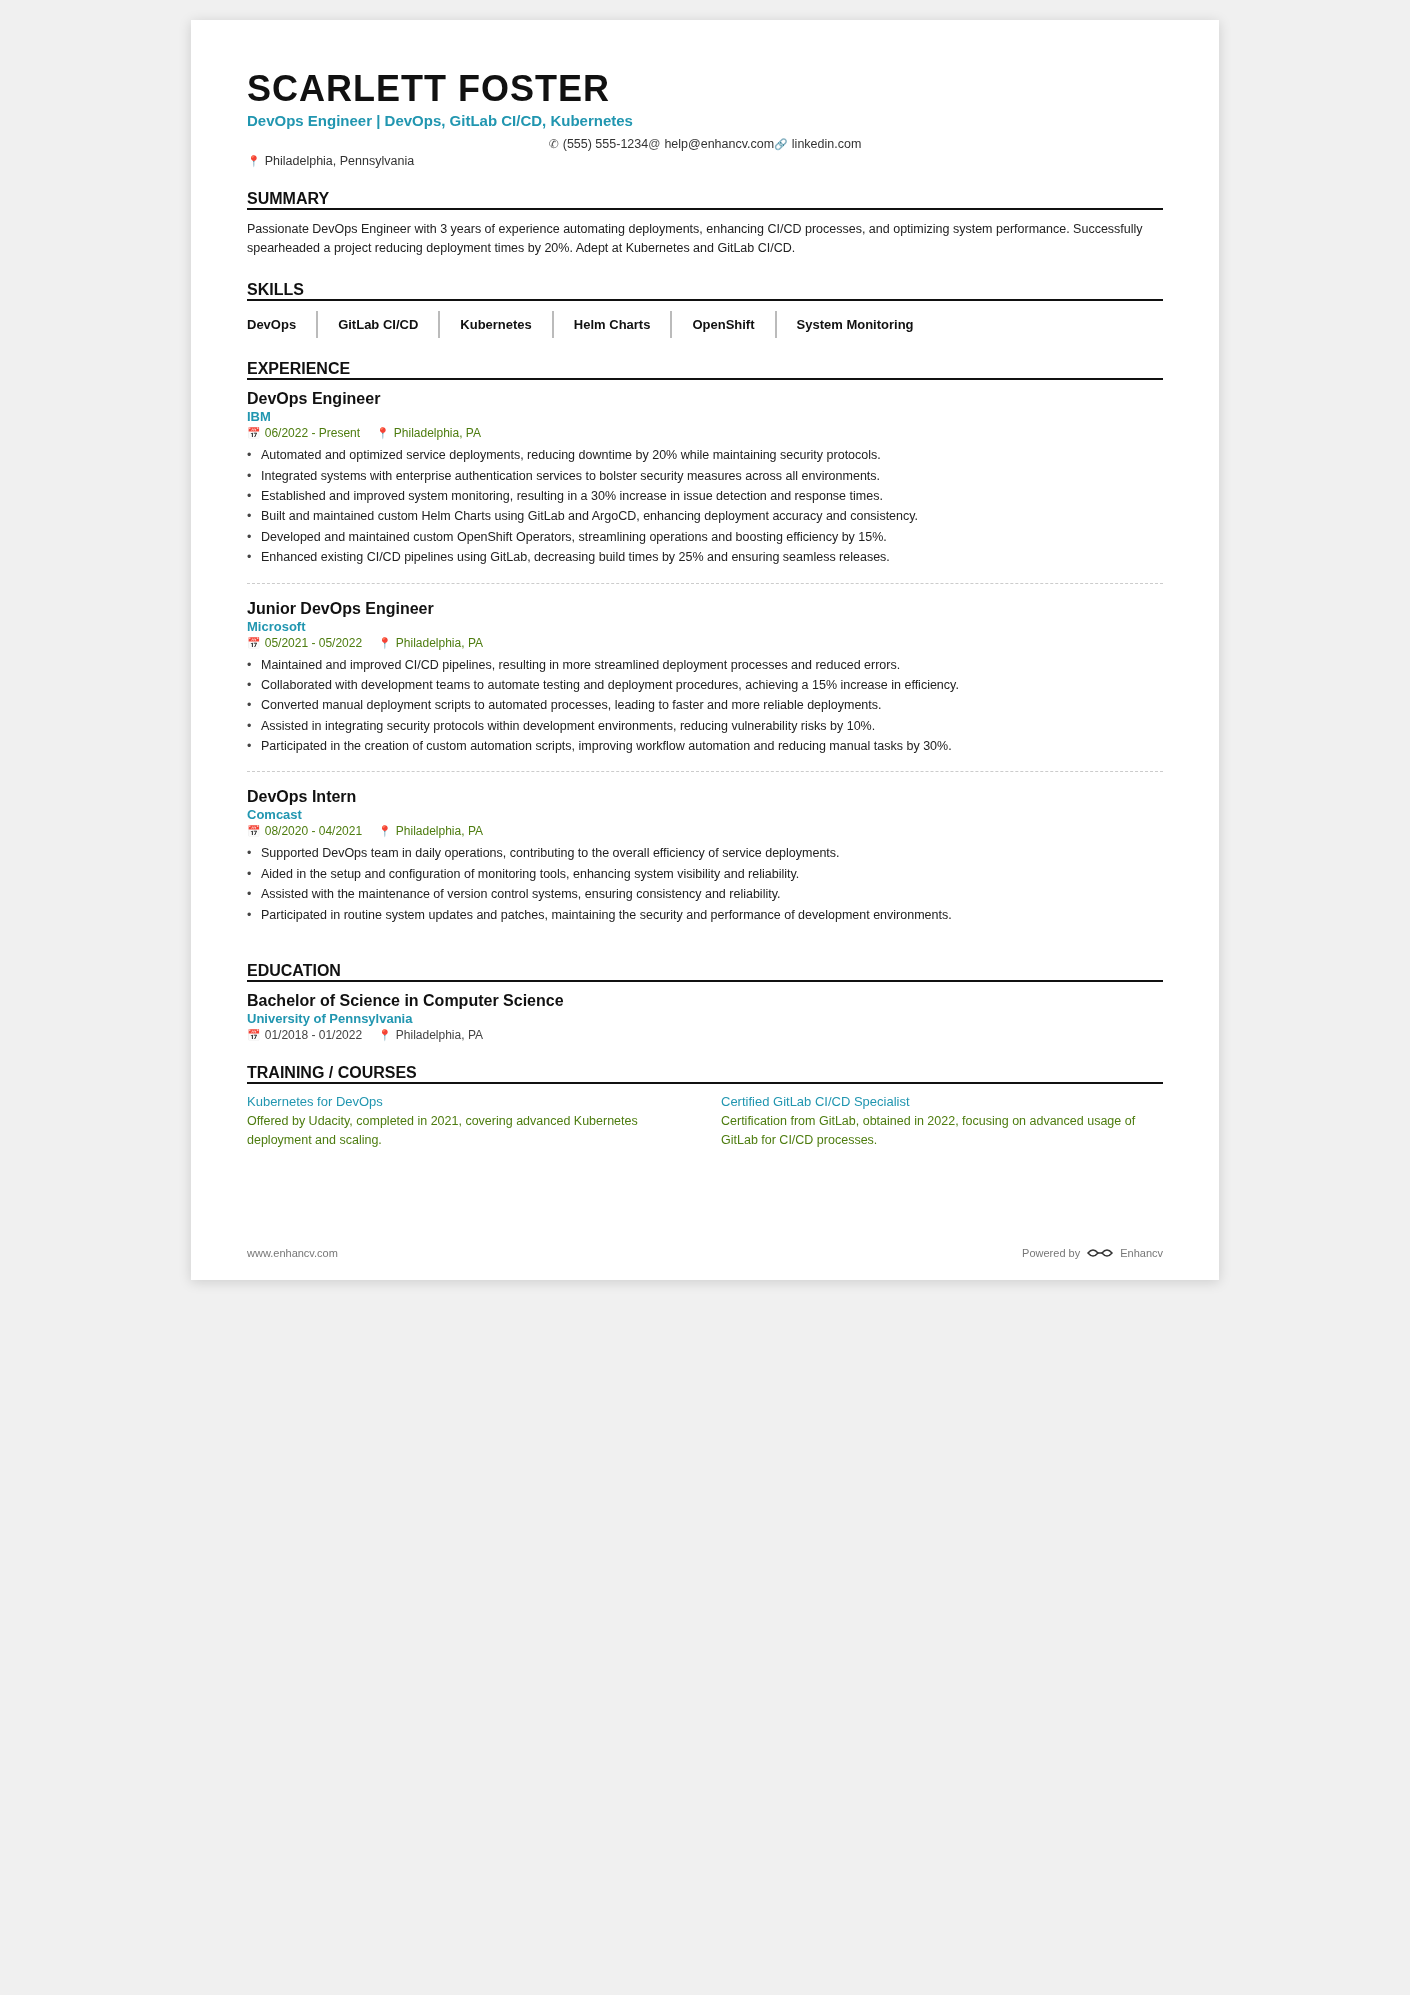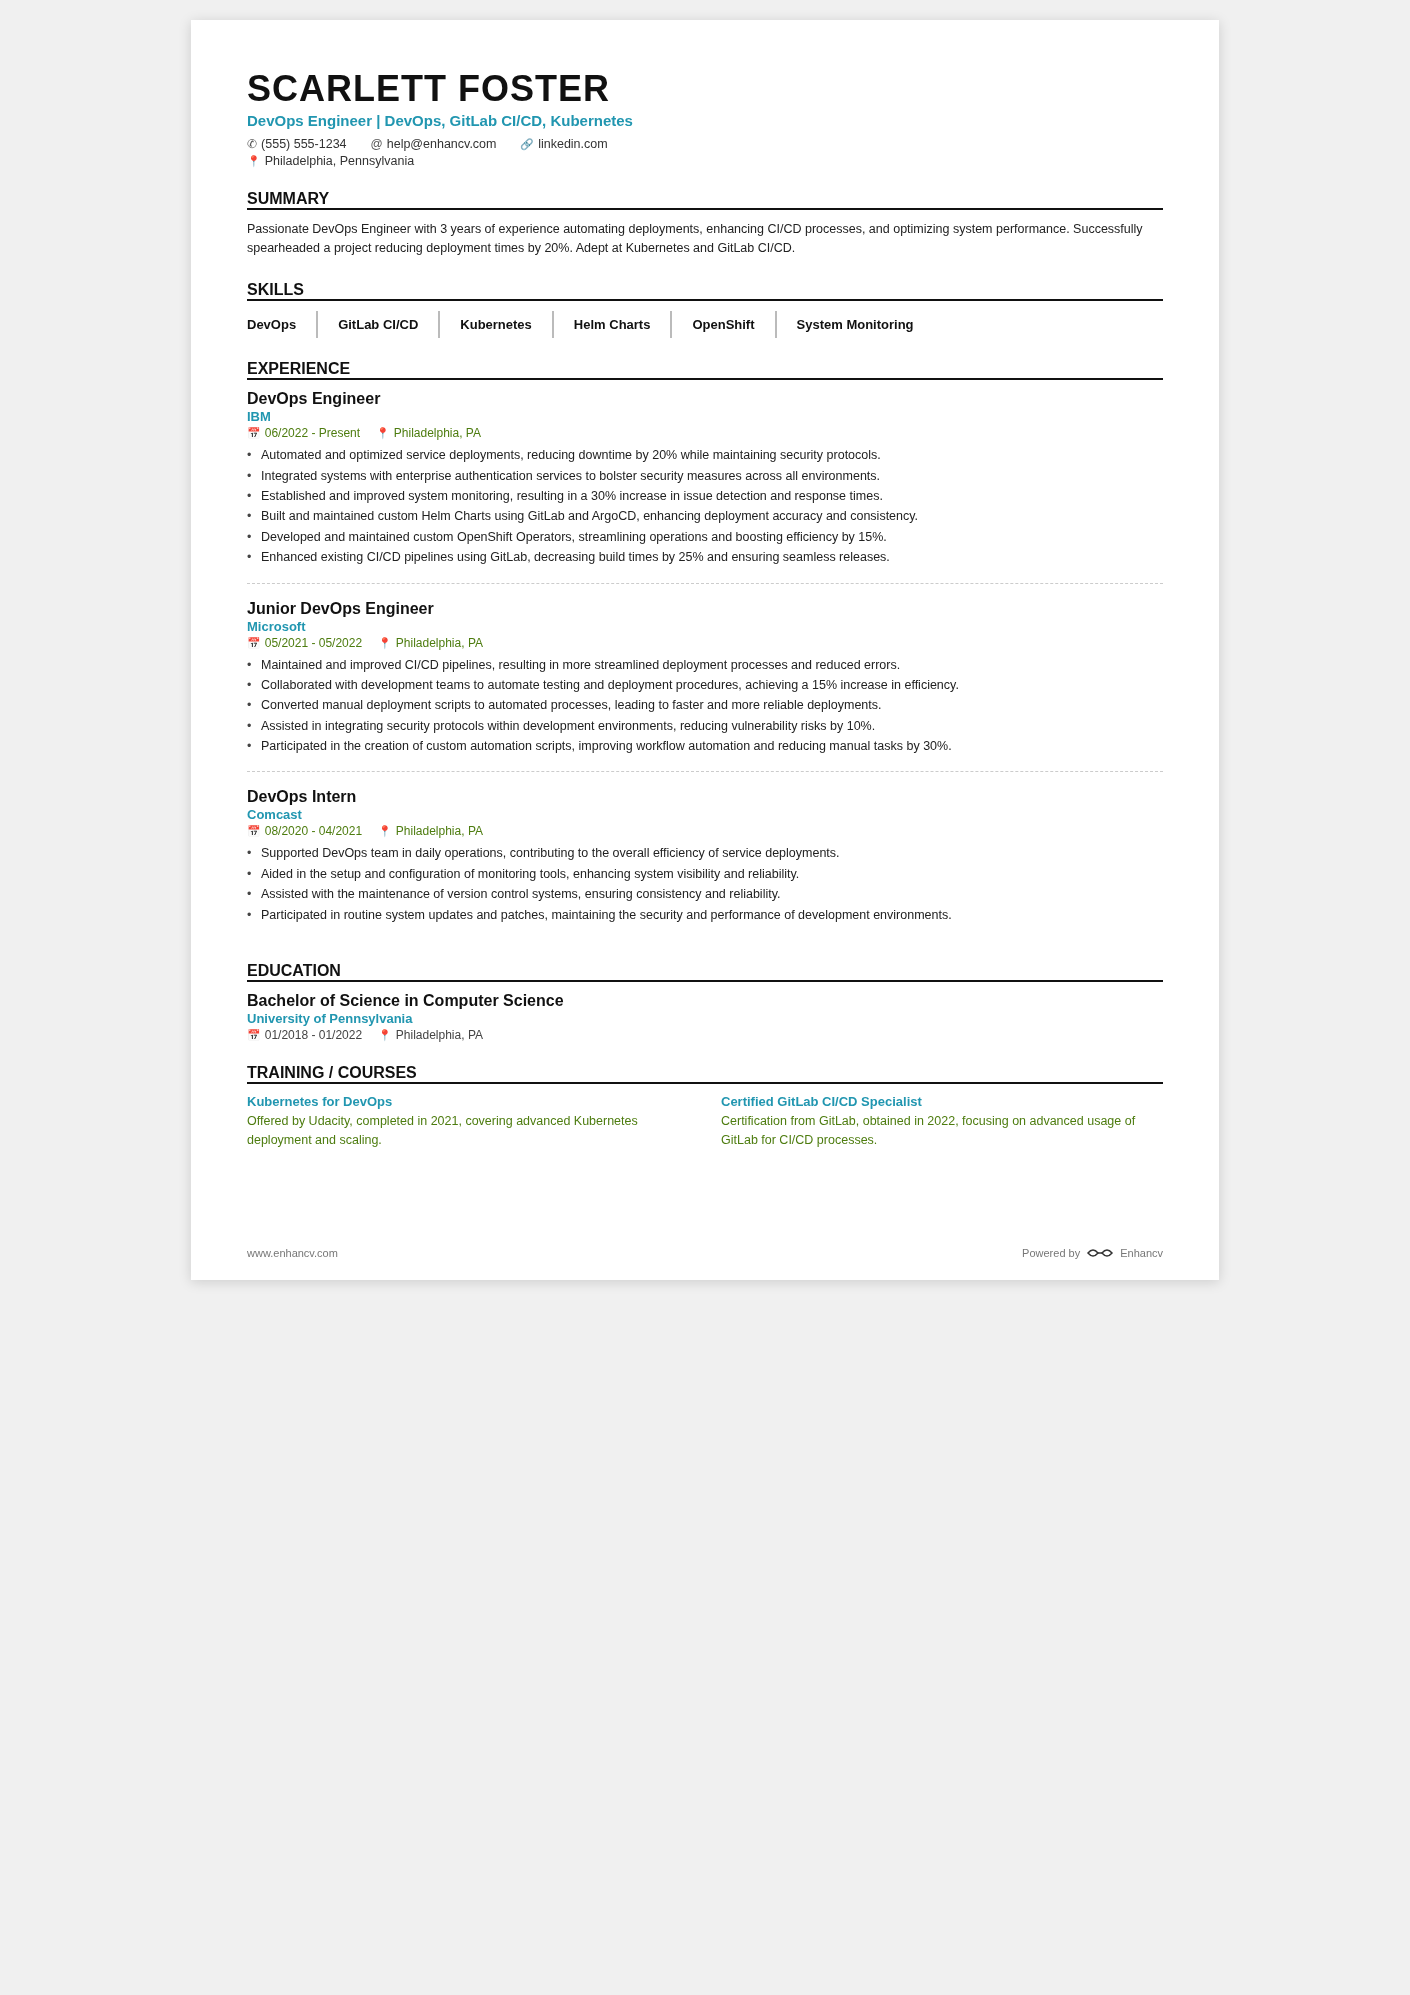--- a/index.html
+++ b/index.html
@@ -29,24 +29,24 @@
     .header-title {
       font-size: 15px;
       font-weight: 700;
       color: #2196b0;
       margin-top: 2px;
       margin-bottom: 8px;
     }
     .contact-row {
       display: flex;
       flex-wrap: wrap;
-      gap: 24px;
       font-size: 12.5px;
       color: #333;
       margin-bottom: 2px;
+      justify-content: center;
     }
     .contact-item {
       display: flex;
       align-items: center;
       gap: 4px;
     }
     .contact-icon {
       font-size: 12px;
       color: #555;
     }
@@ -168,21 +168,21 @@
       gap: 16px;
     }
     
     .training-grid {
       display: grid;
       grid-template-columns: 1fr 1fr;
       gap: 16px 32px;
     }
     .training-item-title {
       font-size: 13px;
-      font-weight: 700;
+      font-weight: 400;
       color: #2196b0;
       margin-bottom: 3px;
     }
     .training-item-text {
       font-size: 12.5px;
       color: #4d7c0f;
       line-height: 1.5;
     }
     
     .page-footer {

